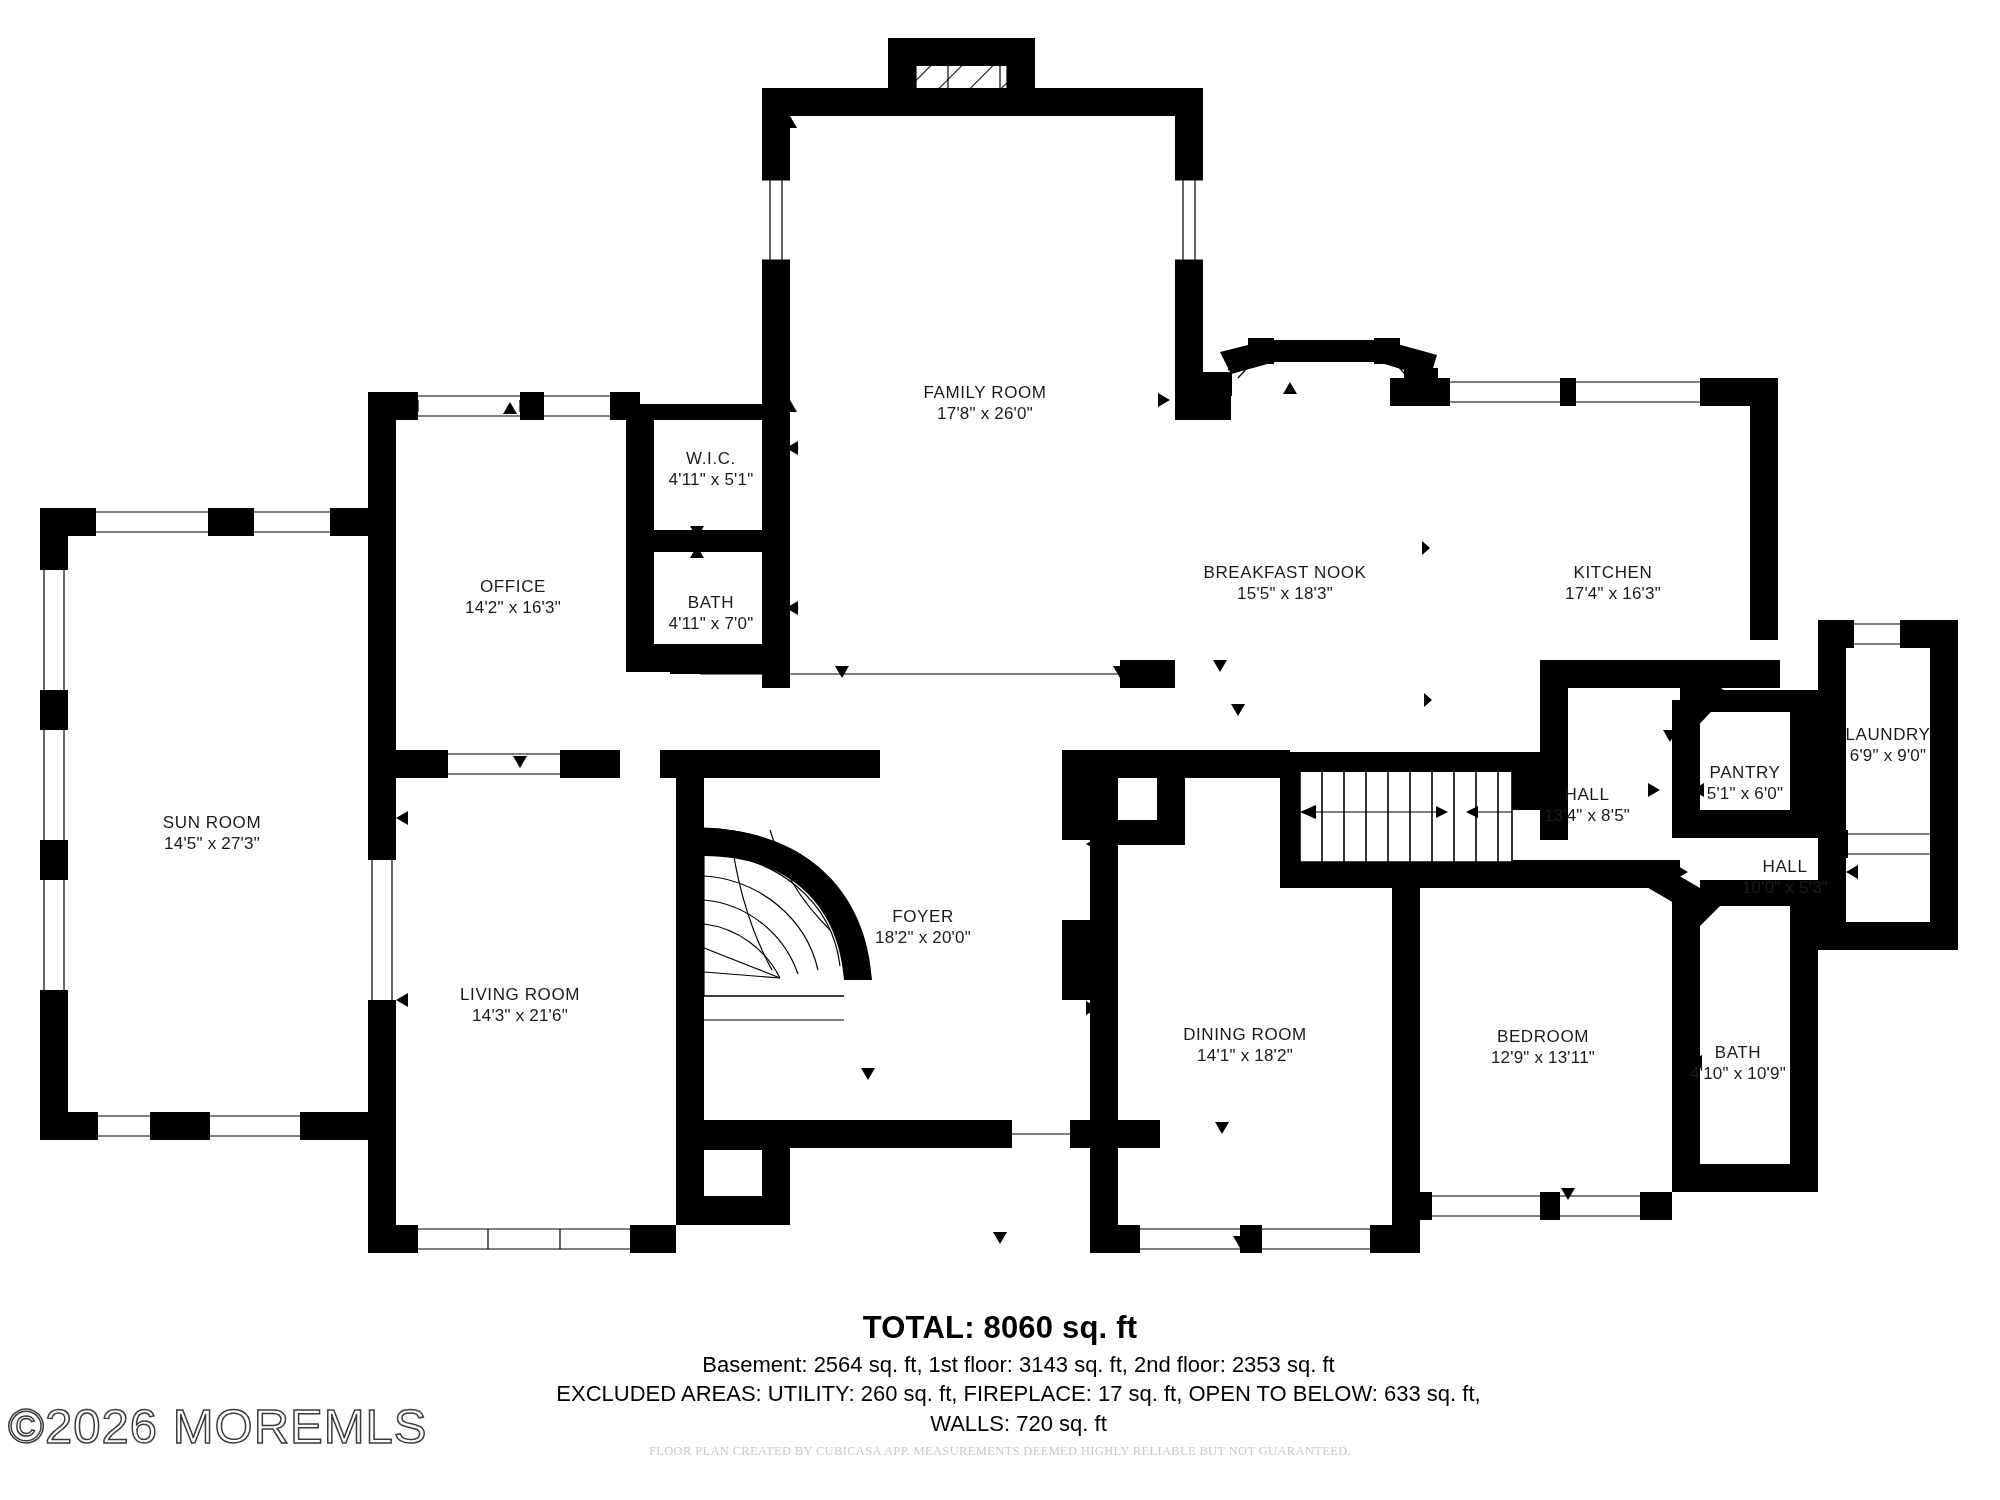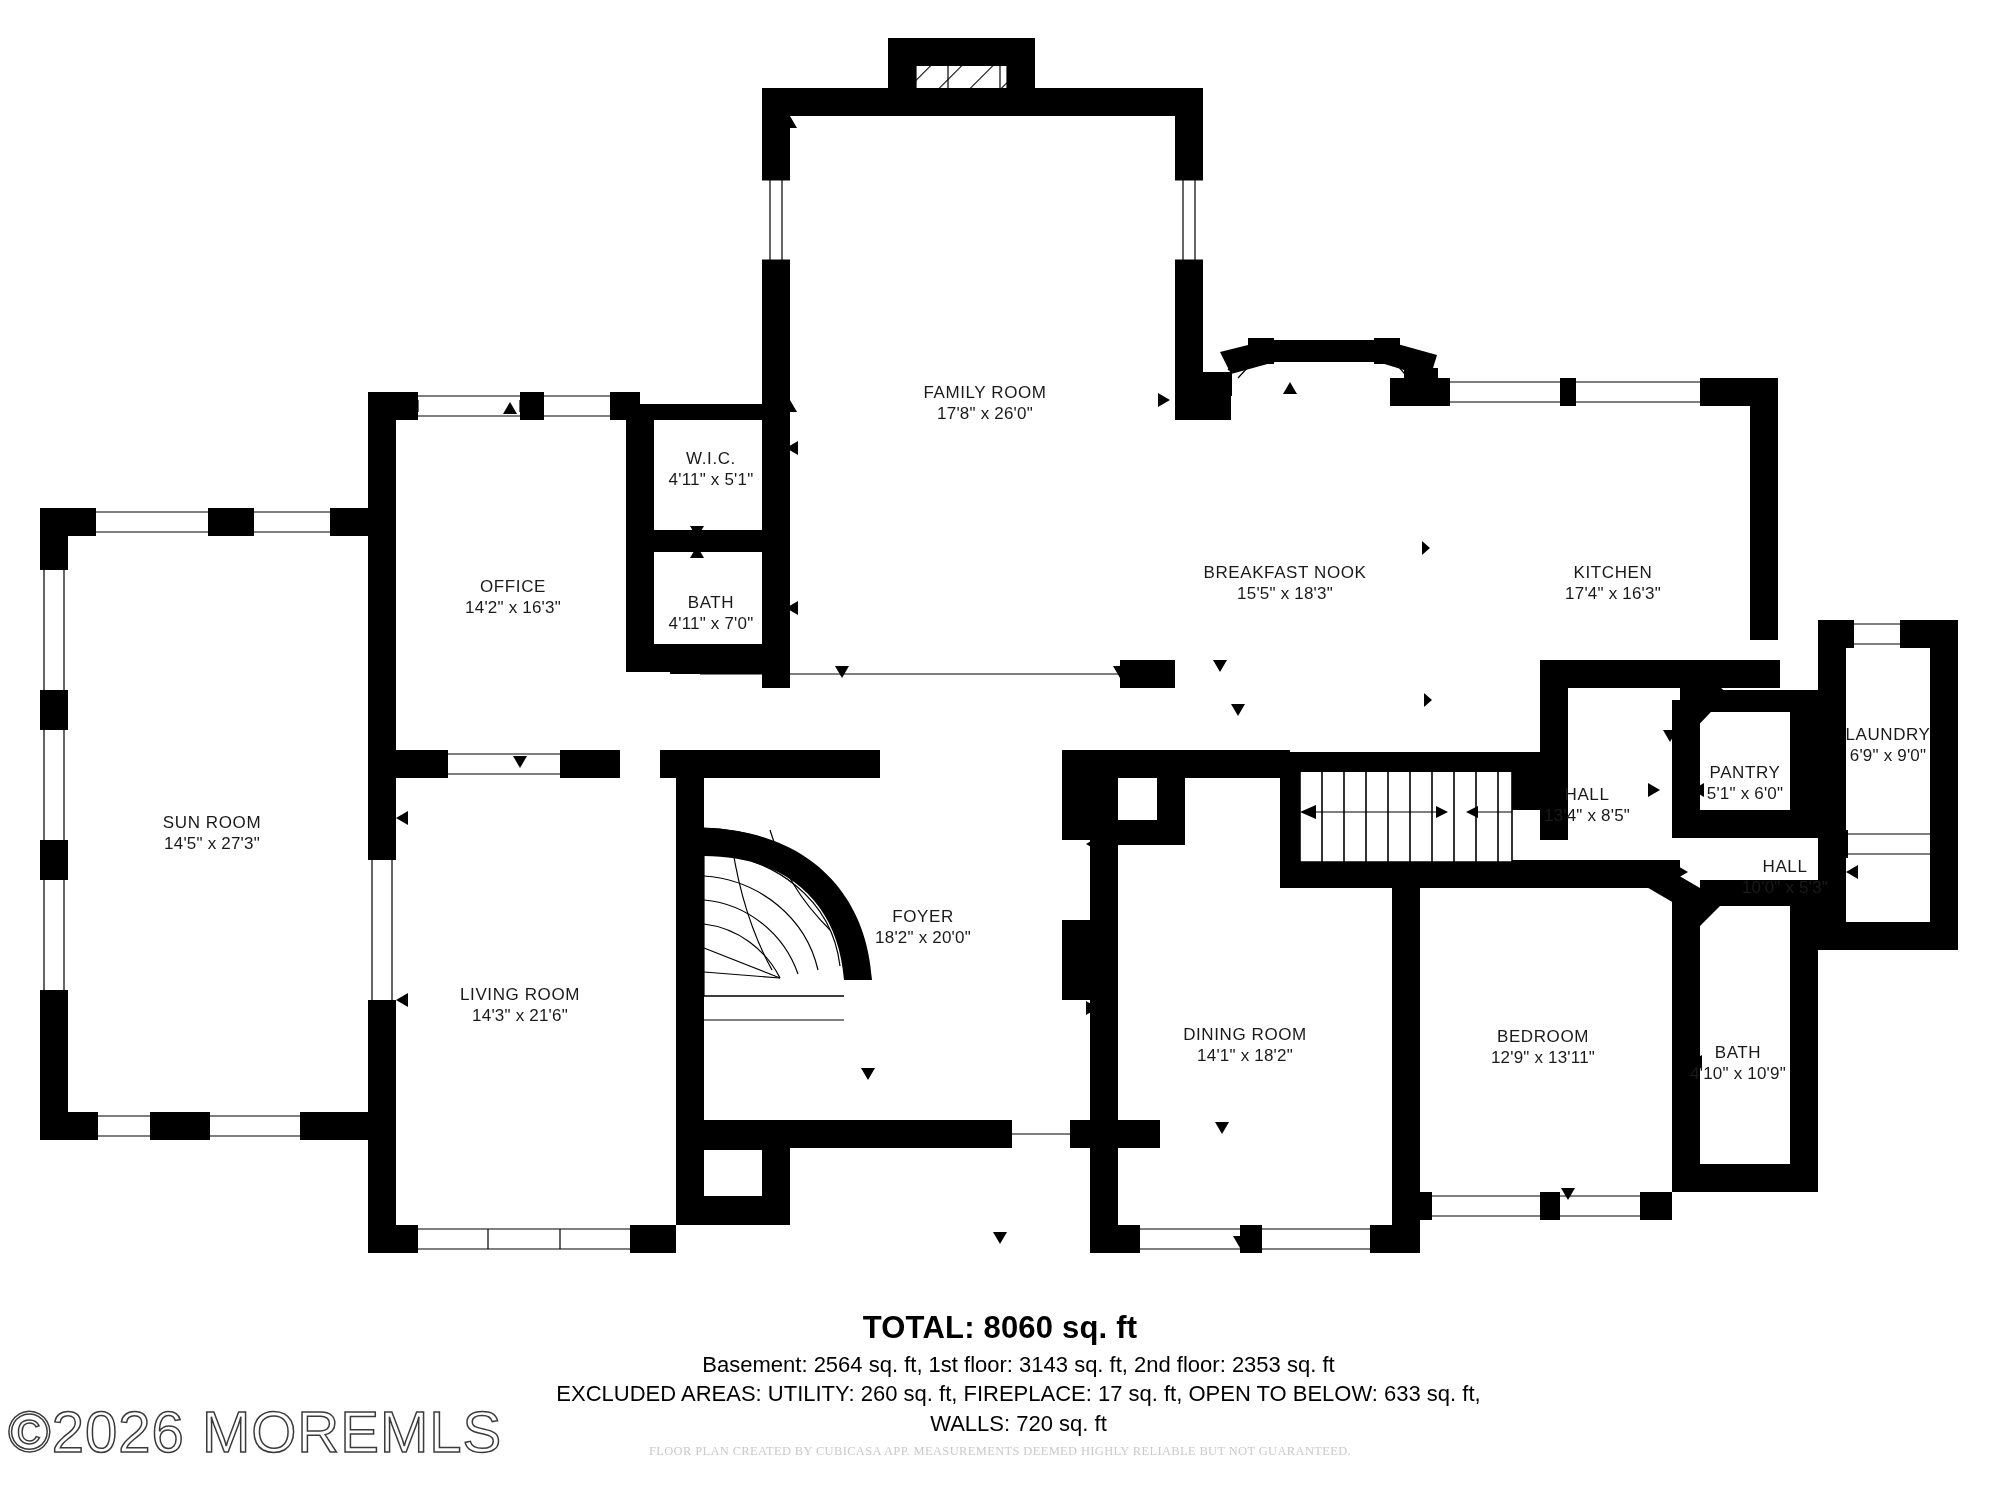--- a/index.html
+++ b/index.html
@@ -76,21 +76,21 @@
     font-family: Liberation Serif, serif;
     font-size: 12.5px;
     letter-spacing: 0.35px;
     color: #c9c9c9;
   }
   #watermark {
     position: absolute;
     left: 8px;
     top: 1398px;
     font-family: "Liberation Sans", sans-serif;
-    font-size: 58px;
+    font-size: 49px;
     letter-spacing: 1px;
     color: #ffffff;
     -webkit-text-stroke: 1.5px #2b2b2b;
     text-shadow: 0 1px 0 rgba(255,255,255,0.9);
     opacity: 0.92;
     white-space: nowrap;
     user-select: none;
   }
 </style>
 </head>

